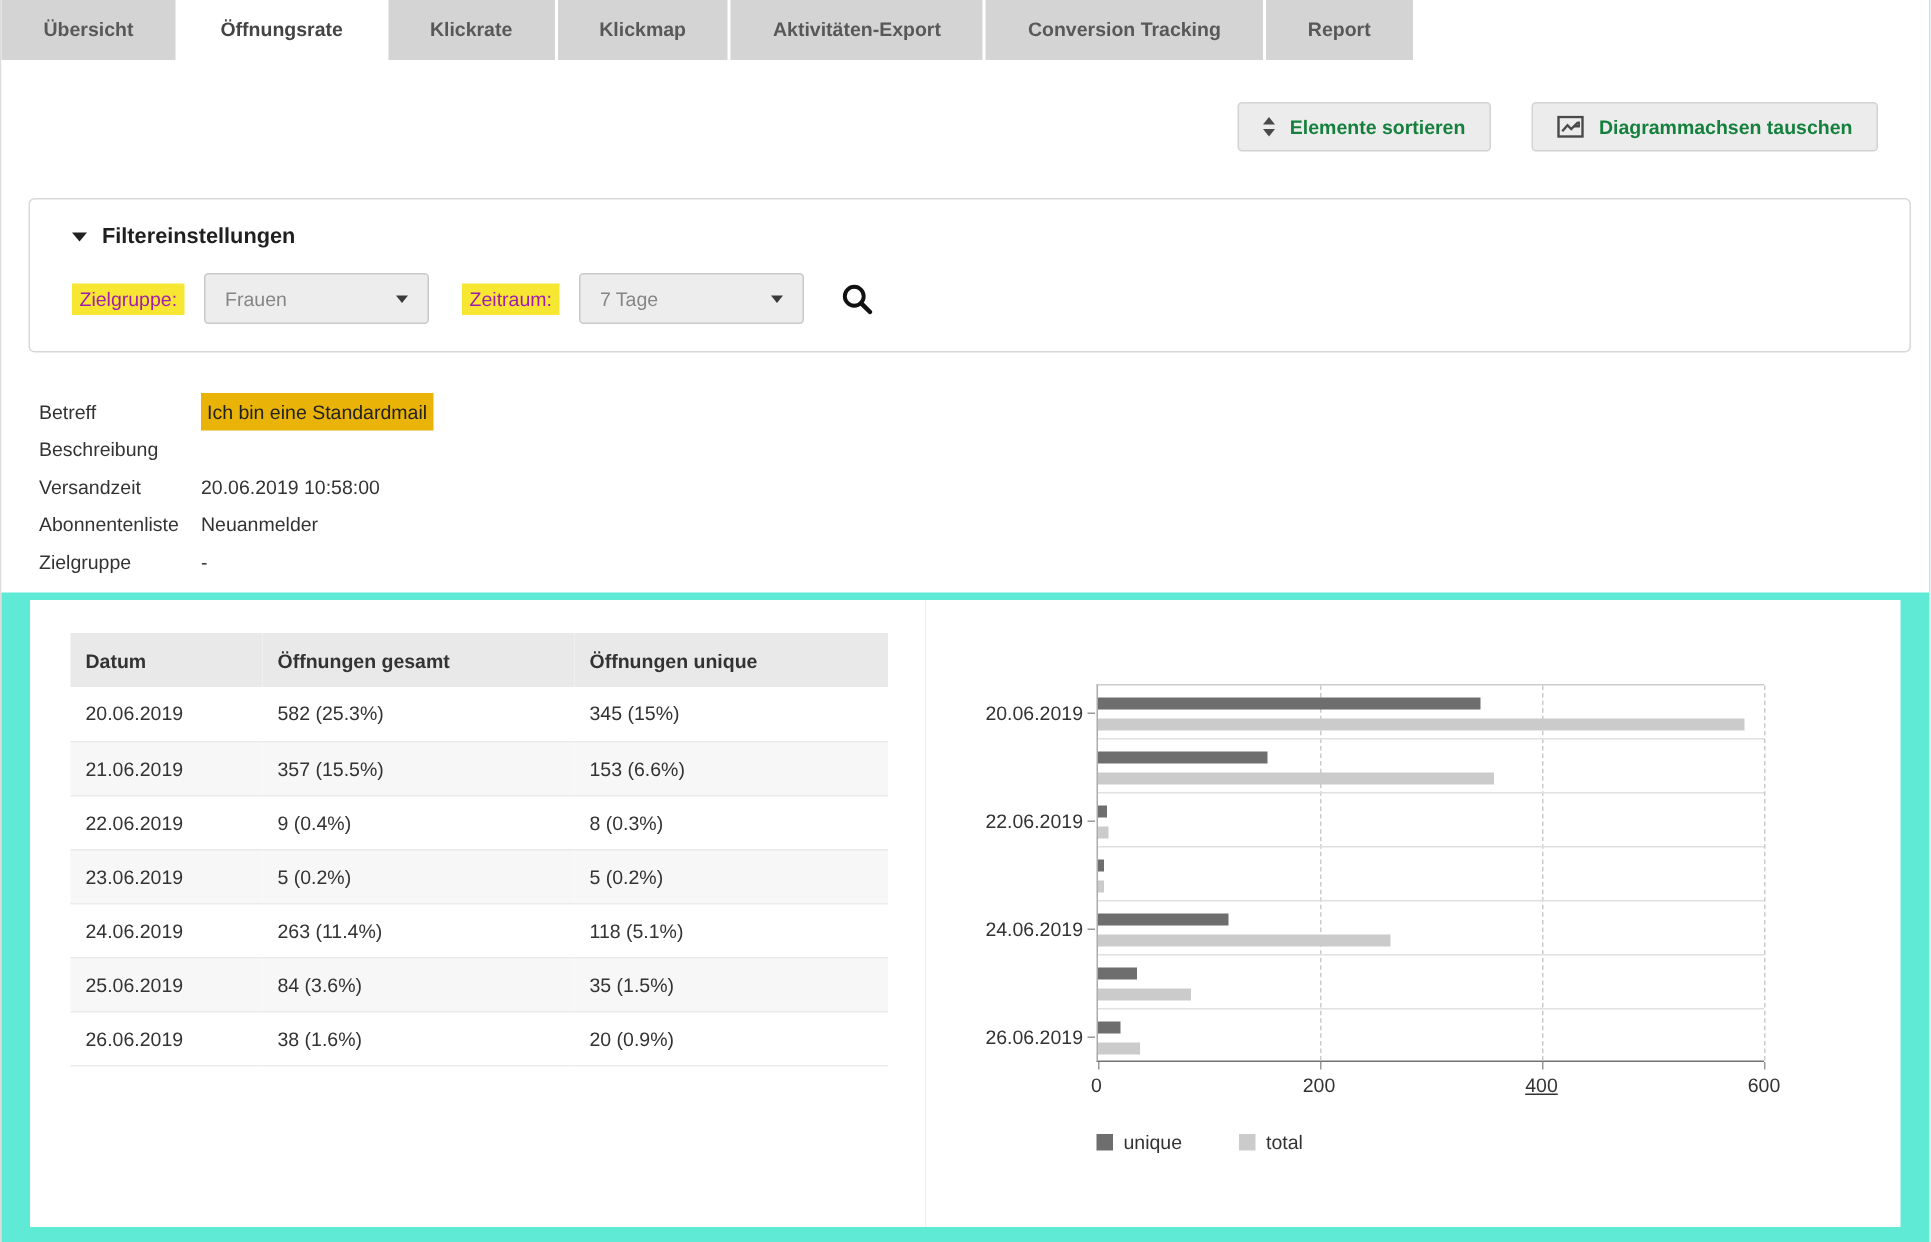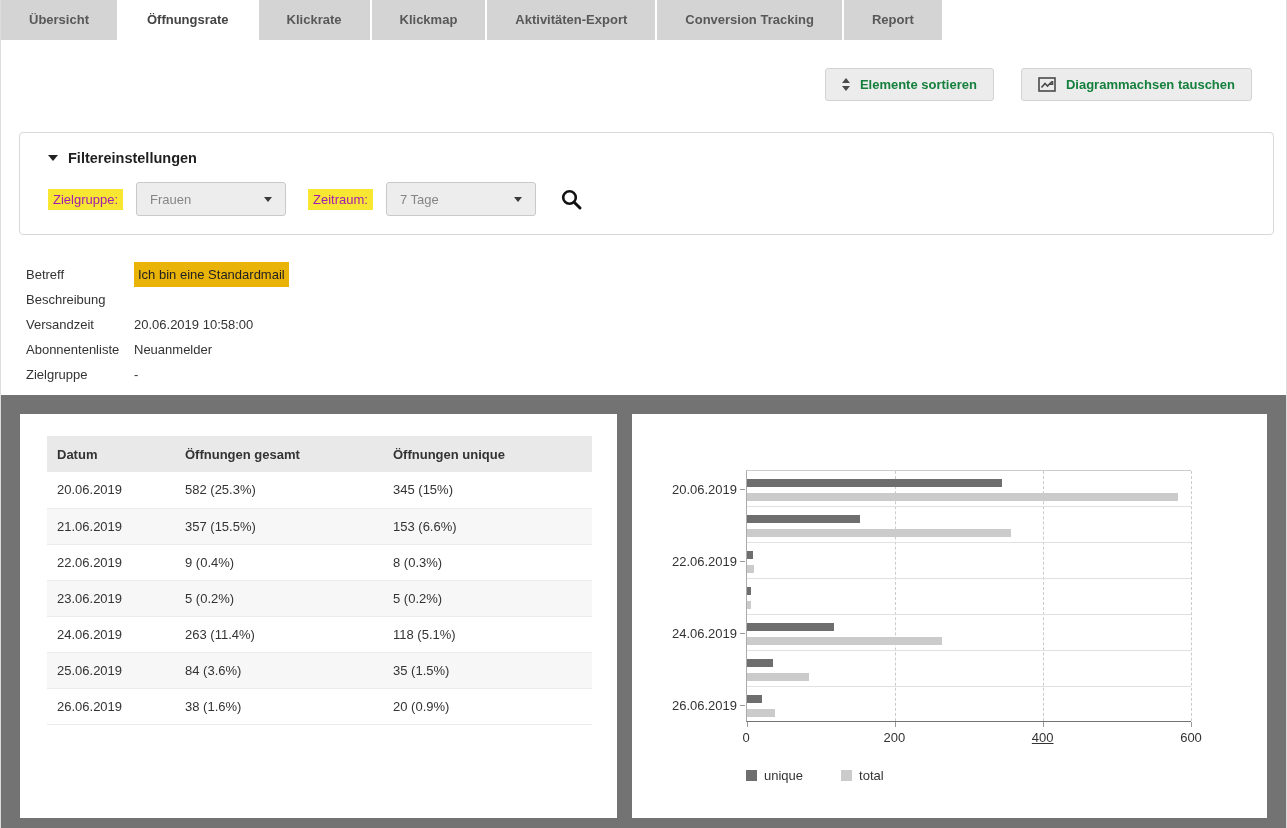--- a/index.html
+++ b/index.html
@@ -44,22 +44,22 @@
 
   
   .details { display:flex; margin-top:27px; padding:0 25px;gap:12px; }
   .details-col { width:575px; }
   .detail-row { line-height:25px; display:flex; }
   .detail-label { flex:0 0 108px; }
   .details-col.right .detail-label { flex:0 0 122px; }
   .detail-value.highlight { background:#eab308; color:#222; padding:0 4px; }
 
   
-  .gray-section { flex:1 1 auto; background:#737373; padding:19px 19px 10px 19px;
-                  display:flex; gap:15px; }
+  .gray-section { flex:1 1 auto; background:#5eead4; padding:5px 19px 10px 19px;
+                  display:flex; gap:0; }
   .card { background:#fff; }
   .table-card { width:597px; padding:22px 25px 0 27px; }
   .chart-card { flex:1 1 auto; padding-top:56px; }
 
   
   table.stats { border-collapse:collapse; width:545px; }
   table.stats th { background:#e9e9e9; text-align:left; font-weight:bold; color:#333;
                    height:36px; padding:0 10px; }
   table.stats td { height:36px; padding:0 10px; border-bottom:1px solid #ebebeb; color:#333; }
   table.stats col.c1 { width:128px; } table.stats col.c2 { width:208px; }

